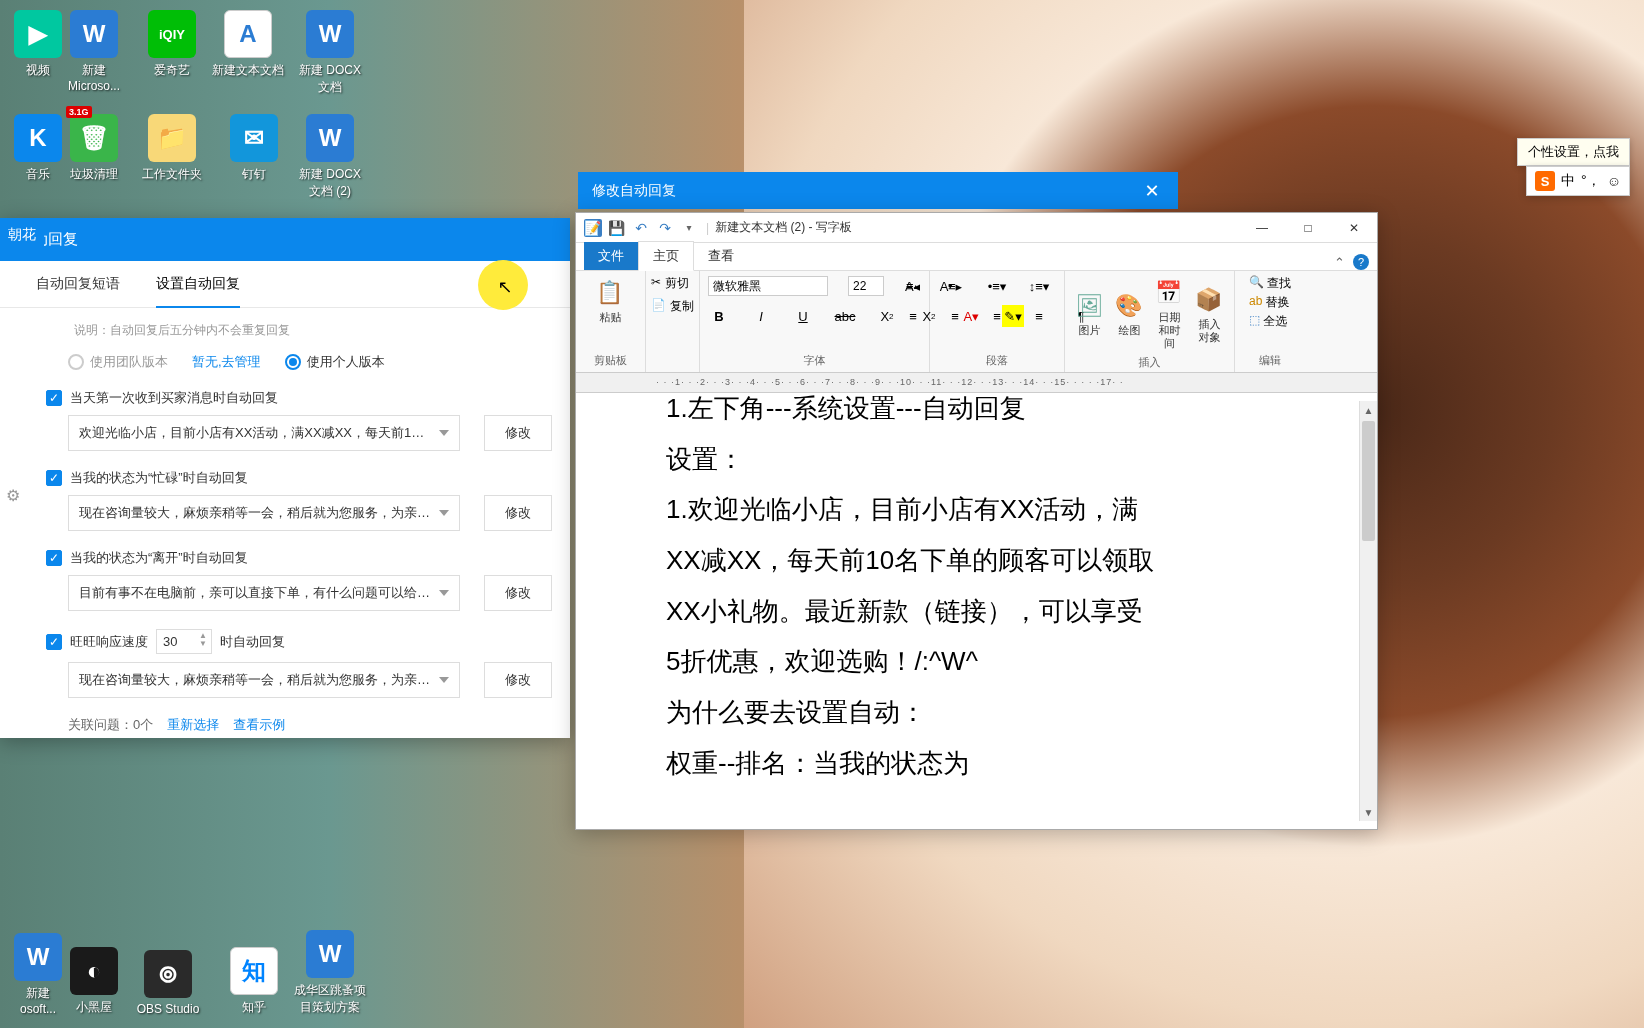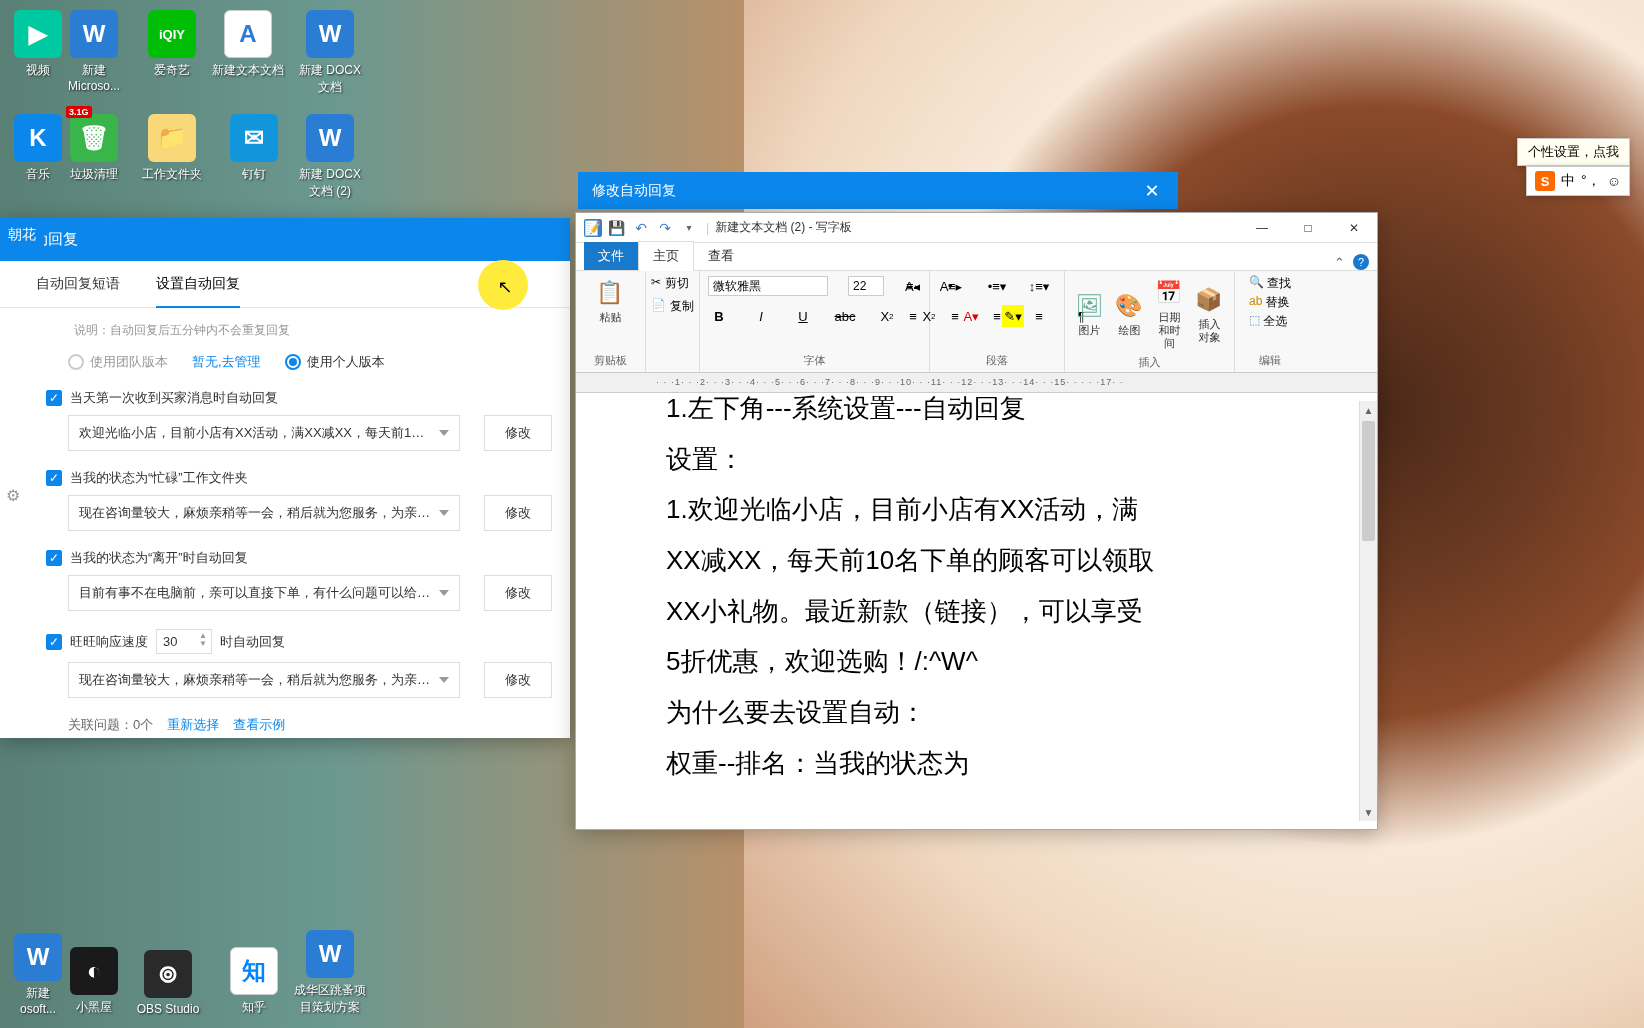--- a/index.html
+++ b/index.html
@@ -175,21 +175,21 @@
         <span class="chk">✓</span>
         <span>当天第一次收到买家消息时自动回复</span>
       </div>
     <div class="combo-row">
       <div class="combo">欢迎光临小店，目前小店有XX活动，满XX减XX，每天前10名下单</div>
       <div class="btn">修改</div>
     </div>
 
     <div class="chk-row" style="margin-left:-22px">
         <span class="chk">✓</span>
-        <span>当我的状态为“忙碌”工作文件夹</span>
+        <span>当我的状态为“忙碌”时自动回复</span>
       </div>
     <div class="combo-row">
       <div class="combo">现在咨询量较大，麻烦亲稍等一会，稍后就为您服务，为亲带来的</div>
       <div class="btn">修改</div>
     </div>
 
     <div class="chk-row" style="margin-left:-22px">
         <span class="chk">✓</span>
         <span>当我的状态为“离开”时自动回复</span>
       </div>

